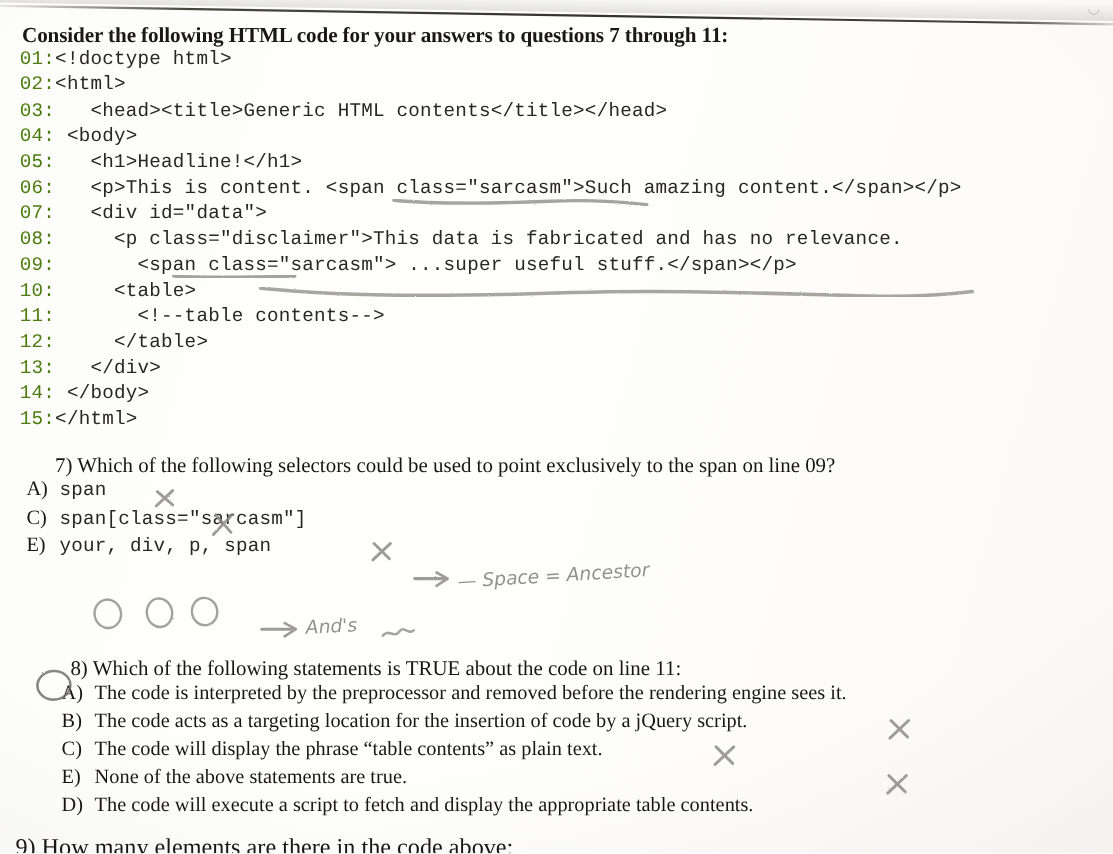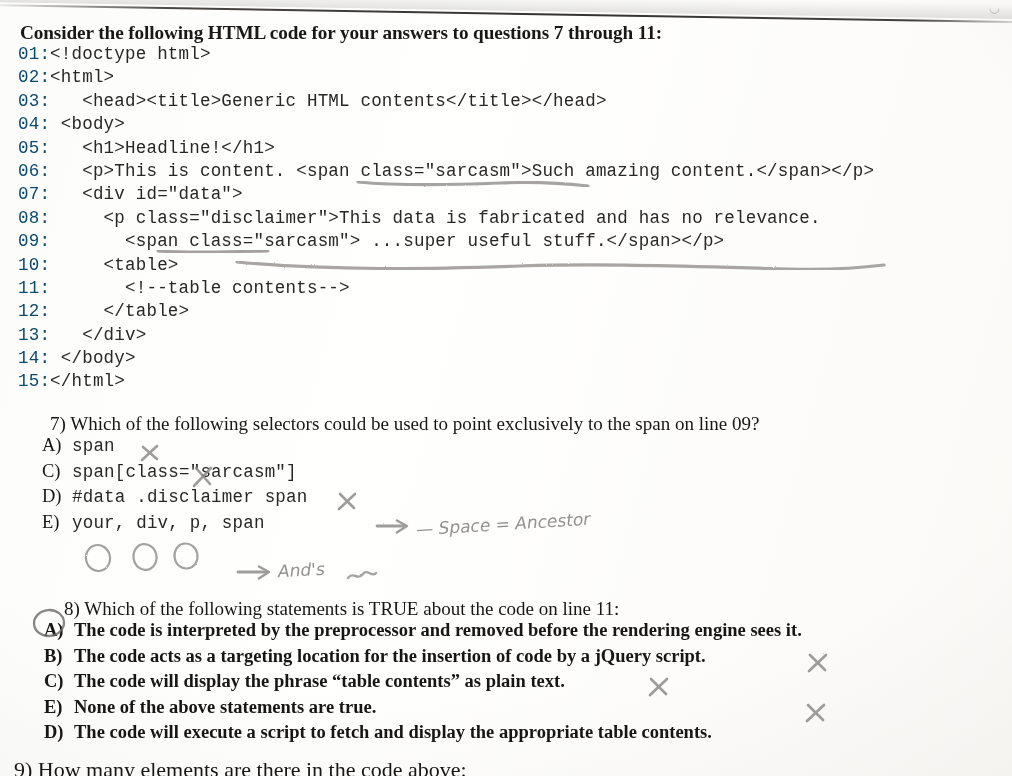--- a/index.html
+++ b/index.html
@@ -85,21 +85,21 @@
     top: 43px;
     width: 980px;
     font-family: "Liberation Mono", monospace;
     font-size: 17.5px;
     line-height: 23.4px;
     color: #2a2927;
     white-space: pre;
     letter-spacing: 0.2px;
   }
   .code-line { height: 23.4px; }
-  .ln { color: #0c4a6e; }
+  .ln { color: #4d7c0f; }
 
   
   .question {
     position: absolute;
     font-family: "Liberation Serif", serif;
     color: #191817;
   }
   .q-stem {
     font-size: 19px;
     white-space: nowrap;
@@ -117,23 +117,23 @@
     text-align: left;
   }
   .mono-opt {
     font-family: "Liberation Mono", monospace;
     font-size: 17.5px;
     letter-spacing: 0.2px;
     color: #2a2927;
   }
 
   #q7 { left: 14px; top: 413px; }
-  #q7 .opt { margin-left: 28px; height: 25.5px; }
+  #q7 .opt { margin-left: 10px; height: 25.5px; }
   #q8 { left: 28px; top: 598px; }
-  #q8 .opt { margin-left: 16px; height: 25.5px; font-weight: bold; }
+  #q8 .opt { margin-left: 28px; height: 25.5px; }
   #q9 {
     left: 14px;
     top: 757px;
     font-size: 22px;
     white-space: nowrap;
     overflow: hidden;
     height: 19px;
   }
   #q9-clip {
     display: block;
@@ -177,23 +177,20 @@
       <span class="q-num">7)</span>
       <span>Which of the following selectors could be used to point exclusively to the span on line 09?</span>
     </div>
     <div class="opt">
       <span class="opt-letter">A)</span><span class="mono-opt">span</span>
     </div>
     <div class="opt">
       <span class="opt-letter">C)</span><span class="mono-opt">span[class="sarcasm"]</span>
     </div>
     <div class="opt">
-      <span class="opt-letter">D)</span><span class="mono-opt">#data .disclaimer span</span>
-    </div>
-    <div class="opt">
       <span class="opt-letter">E)</span><span class="mono-opt">your, div, p, span</span>
     </div>
   </div>
 
   <div class="question" id="q8">
     <div class="q-stem">
       <span class="q-num">8)</span>
       <span>Which of the following statements is TRUE about the code on line 11:</span>
     </div>
     <div class="opt">

